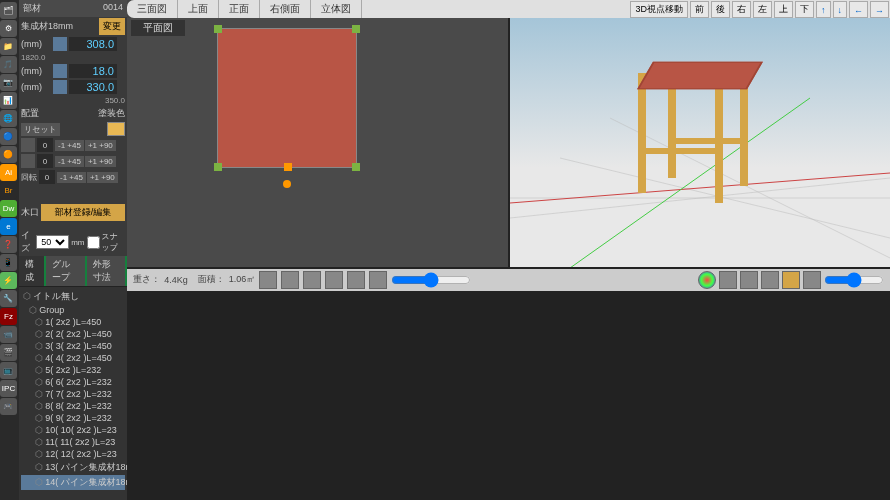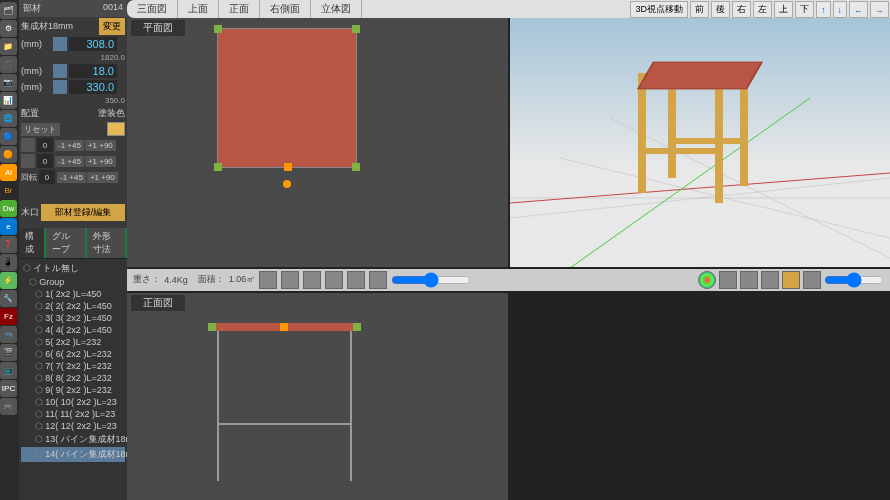--- a/index.html
+++ b/index.html
@@ -81,21 +81,21 @@
   </div>
   <div class="prop-row">
     <span style="flex:1">集成材18mm</span>
     <button class="btn-orange">変更</button>
   </div>
   <div class="prop-row">
     <span class="prop-label">(mm)</span>
     <div style="width:14px;height:14px;background:#5a7a9a"></div>
     <input class="prop-input" value="308.0" style="">
   </div>
-  <div class="prop-row" style="justify-content:flex-end">
+  <div class="prop-row" style="justify-content:flex-start">
       <span class="prop-small">1820.0</span>
     </div>
   <div class="prop-row">
     <span class="prop-label">(mm)</span>
     <div style="width:14px;height:14px;background:#5a7a9a"></div>
     <input class="prop-input" value="18.0" style="">
   </div>
   <div class="prop-row">
     <span class="prop-label">(mm)</span>
     <div style="width:14px;height:14px;background:#5a7a9a"></div>
@@ -135,20 +135,27 @@
       <button class="btn-dark">-1 +45</button>
       <button class="btn-dark">+1 +90</button>
     </div>
   </div>
   <div style="height:18px"></div>
   <div class="prop-row">
     <span>木口</span>
     <button class="btn-orange" style="flex:1">部材登録/編集</button>
   </div>
   <div style="height:6px"></div>
+  <div class="prop-row">
+    <span>イズ</span>
+    <select style="background:#fff;font-size:9px;width:40px"><option>50</option></select>
+    <span style="font-size:8px">mm</span>
+    <input type="checkbox" style="">
+    <span style="font-size:8px">スナップ</span>
+  </div>
   <div class="tab-row">
     <div class="tab active">構成</div>
     <div class="tab">グループ</div>
     <div class="tab">外形寸法</div>
   </div>
   <div class="tree">
     <div class="tree-item" style="padding-left:2px">イトル無し</div>
     <div class="tree-item" style="padding-left:8px">Group</div>
     <div class="tree-item">1( 2x2 )L=450</div>
     <div class="tree-item">2( 2( 2x2 )L=450</div>
@@ -236,24 +243,14 @@
       <div style="margin-left:auto;display:flex;gap:3px">
         <div class="tool-icon" style="background:radial-gradient(#f44,#4f4,#44f);border-radius:50%"></div>
         <div class="tool-icon"></div>
         <div class="tool-icon"></div>
         <div class="tool-icon"></div>
         <div class="tool-icon" style="background:#d4a547"></div>
         <div class="tool-icon"></div>
         <input type="range" style="width: 60px;" value="50">
       </div>
     </div>
-    <div class="viewport">
-      <div class="vp-label">正面図</div>
-      <div class="shape front-bar">
-        <div class="handle" style="left:-4px;top:0"></div>
-        <div class="handle" style="right:-4px;top:0"></div>
-        <div class="handle handle-o" style="left:68px;top:0"></div>
-      </div>
-      <div class="shape front-legs"></div>
-      <div style="position:absolute;left:90px;top:130px;width:135px;height:2px;background:#999"></div>
-    </div>
   </div>
 </div>
 
 </body></html>

